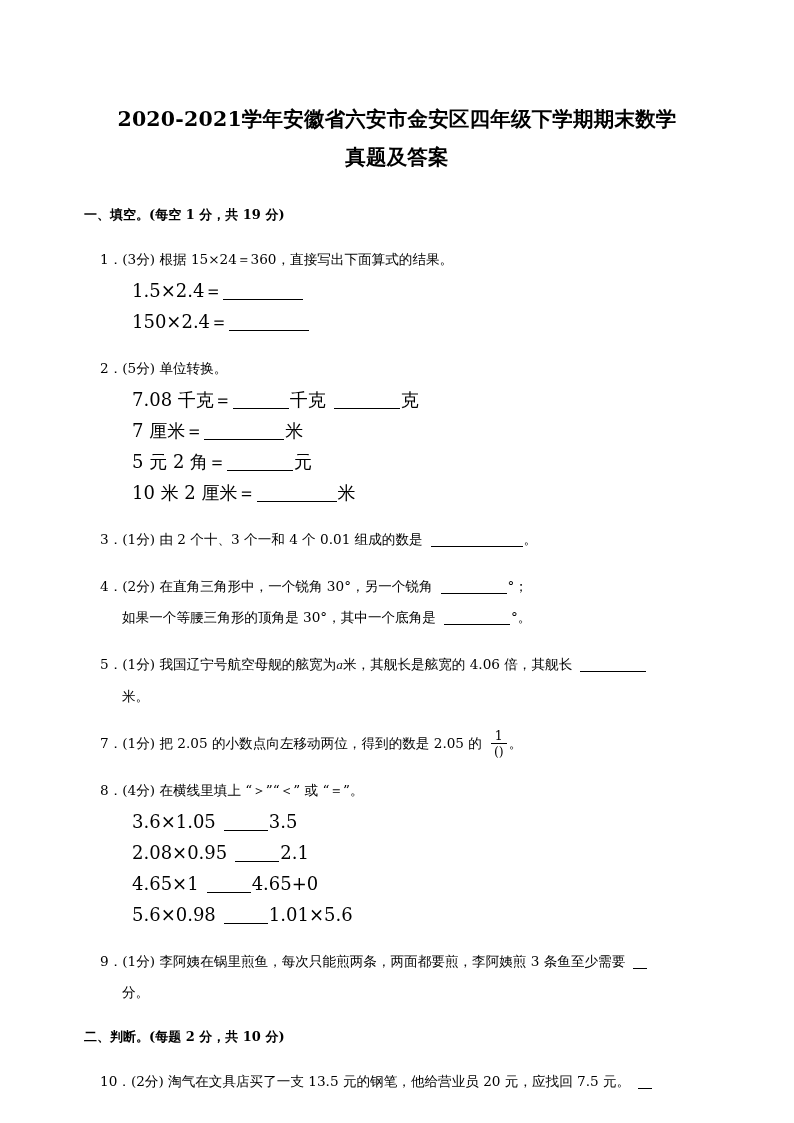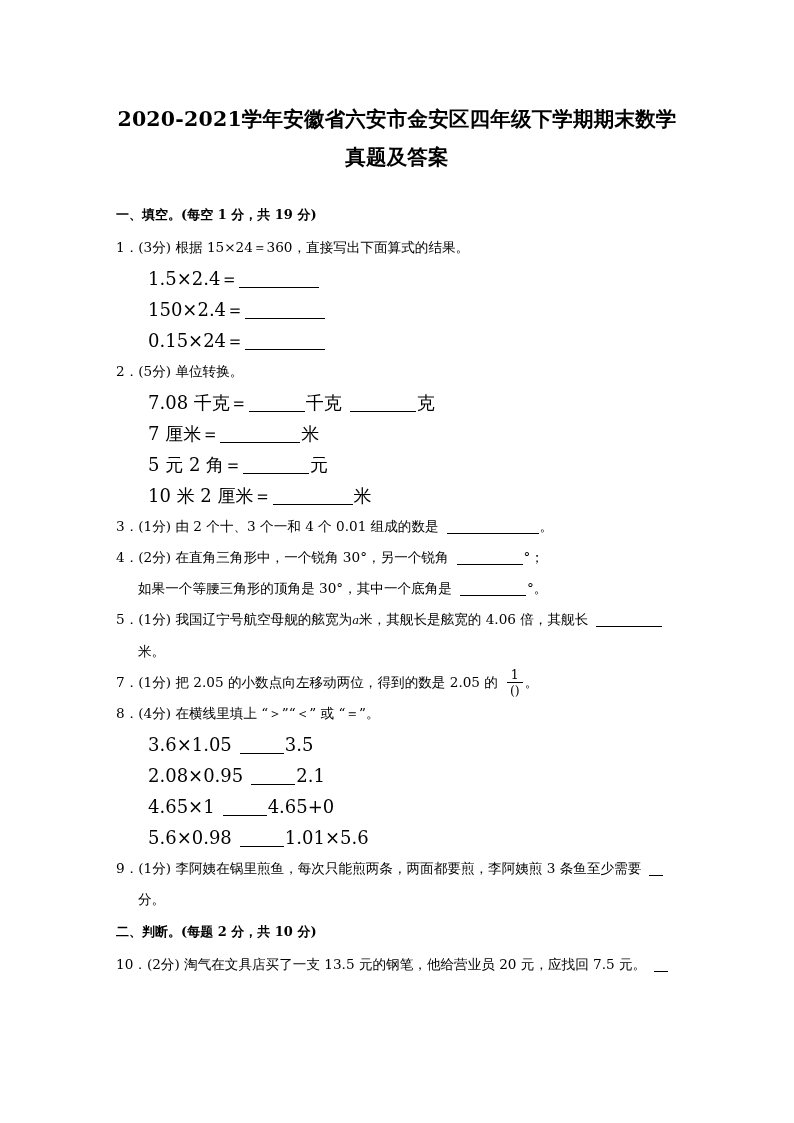--- a/index.html
+++ b/index.html
@@ -13,21 +13,21 @@
     font-family: "DejaVu Serif", "Liberation Serif", serif;
     color: #000000;
     -webkit-font-smoothing: none;
   }
   .page {
     position: relative;
     width: 794px;
     height: 1123px;
     background: #ffffff;
     box-sizing: border-box;
-    padding: 0 116px;
+    padding: 0 84px;
   }
   
   .doc-title {
     margin: 0;
     padding-top: 100px;
     text-align: center;
     font-size: 20.5px;
     font-weight: bold;
     line-height: 38px;
     letter-spacing: 0.2px;
@@ -41,21 +41,21 @@
     margin: 20px 0 4px 0;
     line-height: 26px;
   }
   #sec1-head { margin-top: 26px; }
   #sec2-head { margin-top: 4px; }
 
   
   .q {
     font-size: 13.6px;
     line-height: 31px;
-    margin: 0;
+    margin: 16px;
   }
   .q-line {
     white-space: nowrap;
   }
   .q-cont {       
     padding-left: 22px;
   }
   .sub {          
     padding-left: 32px;
     font-size: 18px;
@@ -112,23 +112,20 @@
   <div class="section-head" id="sec1-head">一、填空。(每空 1 分，共 19 分)</div>
 
   <div class="q">
     <div class="q-line">1．(3分) 根据 15×24＝360，直接写出下面算式的结果。</div>
     <div class="sub">
       <span>1.5×2.4＝</span><span class="blank b-xl"></span>
     </div>
     <div class="sub">
       <span>150×2.4＝</span><span class="blank b-xl"></span>
     </div>
-    <div class="sub">
-      <span>0.15×24＝</span><span class="blank b-xl"></span>
-    </div>
   </div>
 
   <div class="q">
     <div class="q-line">2．(5分) 单位转换。</div>
     <div class="sub">
       <span>7.08 千克＝</span><span class="blank b-m"></span><span>千克</span><span class="spacer-sm"></span><span class="blank b-l"></span><span>克</span>
     </div>
     <div class="sub">
       <span>7 厘米＝</span><span class="blank b-xl"></span><span>米</span>
     </div>

